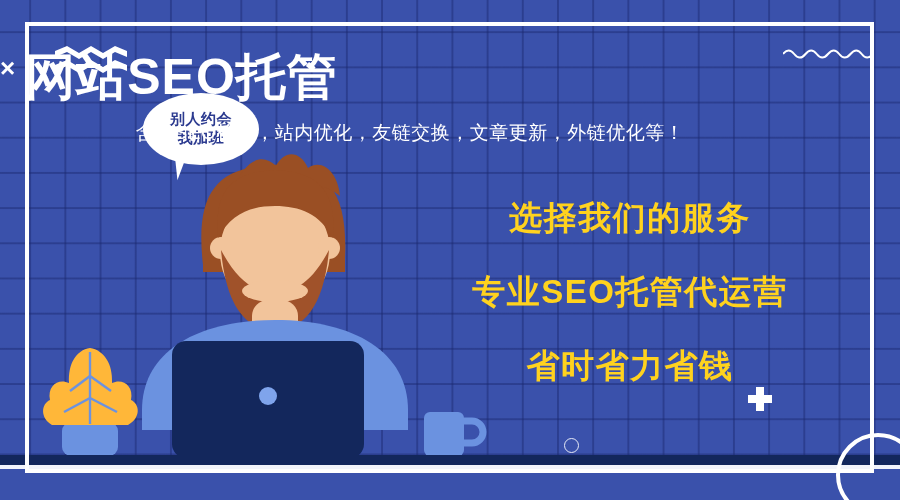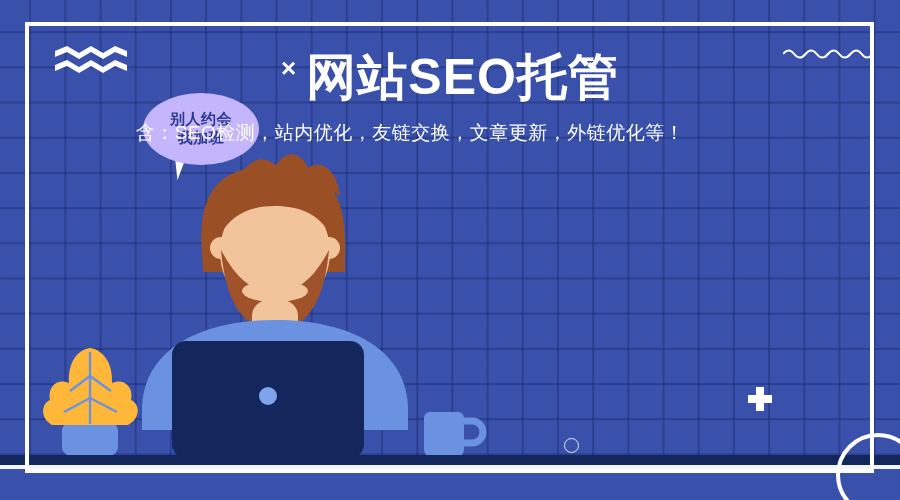--- a/index.html
+++ b/index.html
@@ -42,21 +42,21 @@
     left:564px;top:438px;width:13px;height:13px;
     border:1.6px solid #e6eaf7;border-radius:50%;
   }
   #corner-circle{
     left:836px;top:433px;width:76px;height:76px;
     border:4px solid #ffffff;border-radius:50%;
   }
   
   #title-row{
     position:absolute;left:0;top:44px;width:900px;
-    text-align:center;
+    text-align:left;
     color:#ffffff;
     white-space:nowrap;
   }
   #title-x{
     font-size:26px;font-weight:bold;vertical-align:middle;
     letter-spacing:0;margin-right:10px;position:relative;top:-9px;
   }
   #title-main{
     font-size:50px;font-weight:bold;letter-spacing:1px;vertical-align:middle;
   }
@@ -75,21 +75,21 @@
     font-size:33px;font-weight:bold;
     letter-spacing:1.5px;
     white-space:nowrap;
   }
   #slogan-0{margin-bottom:29px;}
   #slogan-1{margin-bottom:29px;}
   
   #bubble{
     position:absolute;left:143px;top:93px;
     width:116px;height:72px;
-    background:#c4b5fd;border-radius:50%;
+    background:#ffffff;border-radius:50%;
     color:#2b3a8f;
     display:flex;flex-direction:column;
     align-items:center;justify-content:center;
     line-height:1.25;
   }
   .bubble-line{font-size:15px;font-weight:bold;letter-spacing:.5px;}
   #bubble-tail{
     position:absolute;left:176px;top:153px;
     width:0;height:0;
     border-left:13px solid #ffffff;
@@ -190,14 +190,19 @@
     <div class="bubble-line">别人约会</div>
     <div class="bubble-line">我加班</div>
   </div>
 
   <div id="title-row">
     <span id="title-x">×</span><span id="title-main">网站SEO托管</span>
   </div>
 
   <div id="subtitle">含：SEO检测，站内优化，友链交换，文章更新，外链优化等！</div>
 
+  <div id="slogans">
+    <div class="slogan" id="slogan-0">选择我们的服务</div>
+    <div class="slogan" id="slogan-1">专业SEO托管代运营</div>
+    <div class="slogan" id="slogan-2">省时省力省钱</div>
+  </div>
 
 </div>
 
 </body></html>

